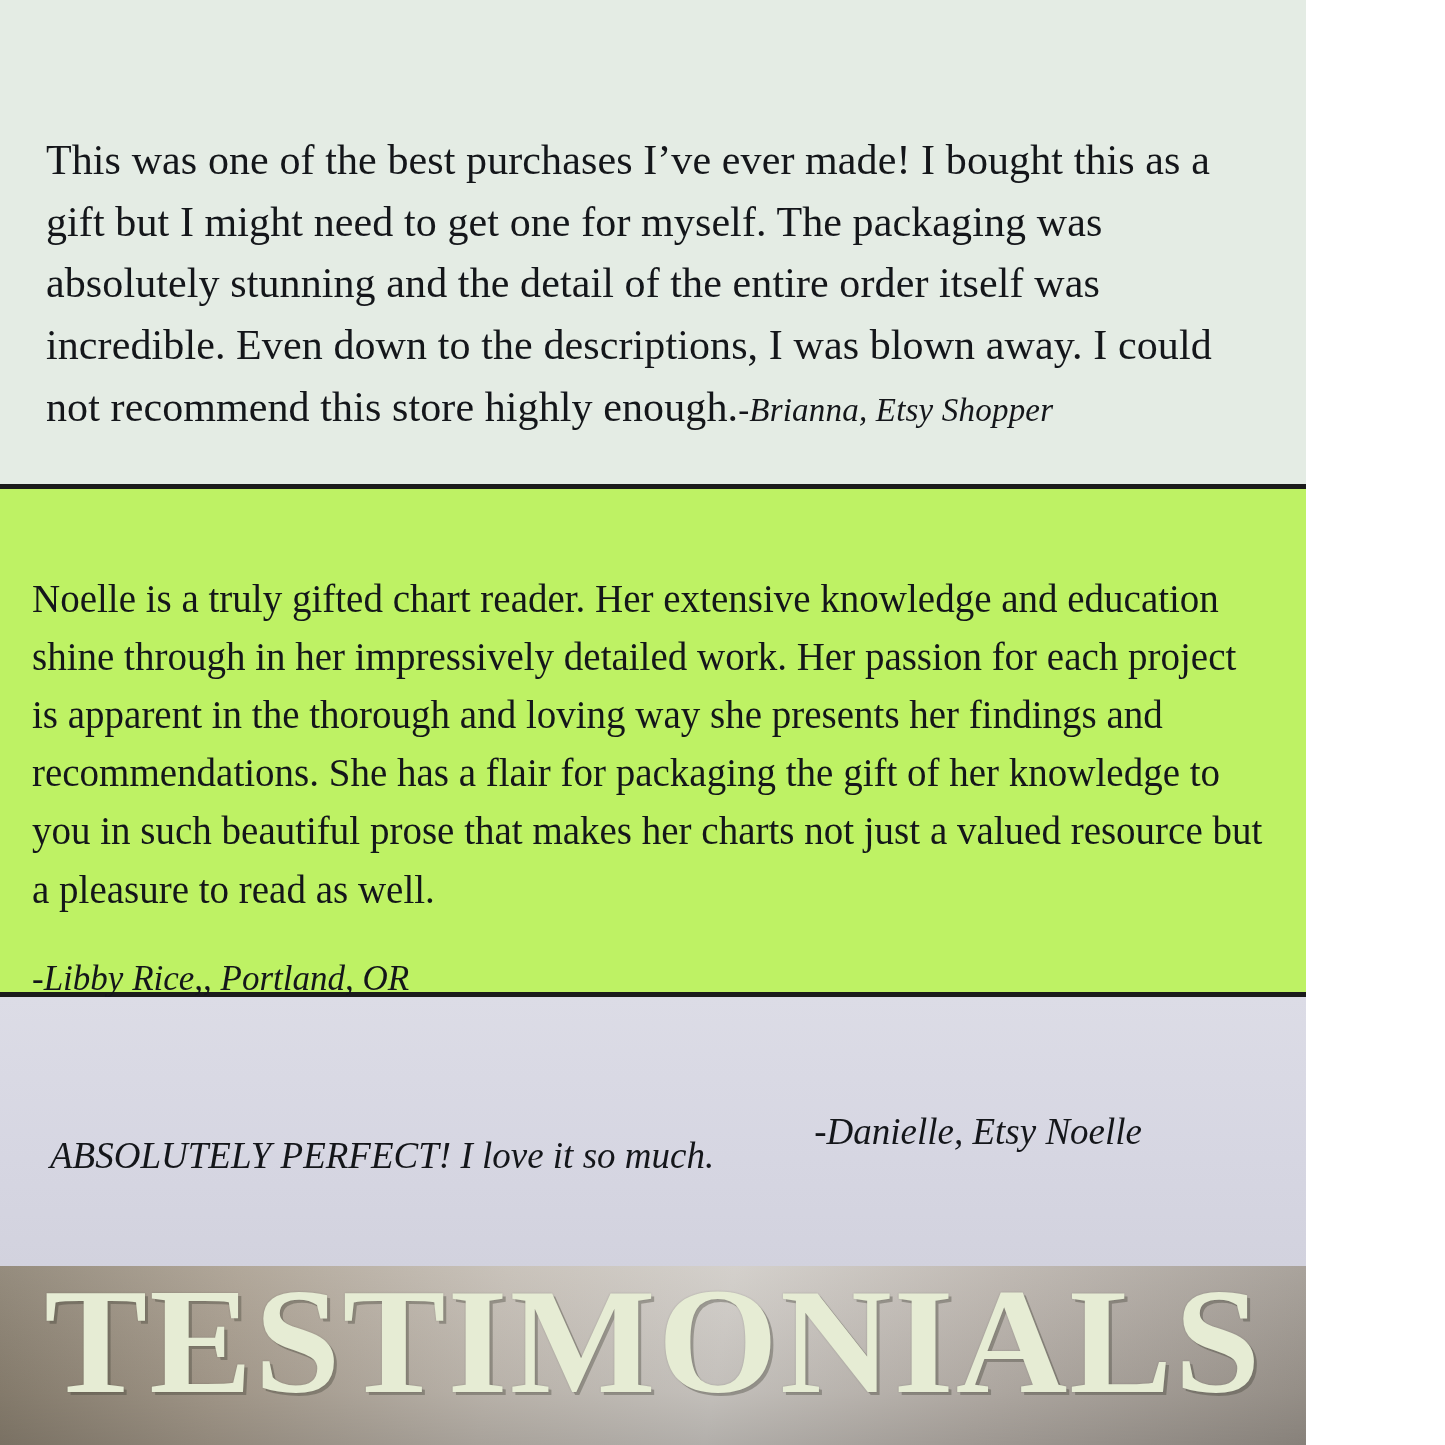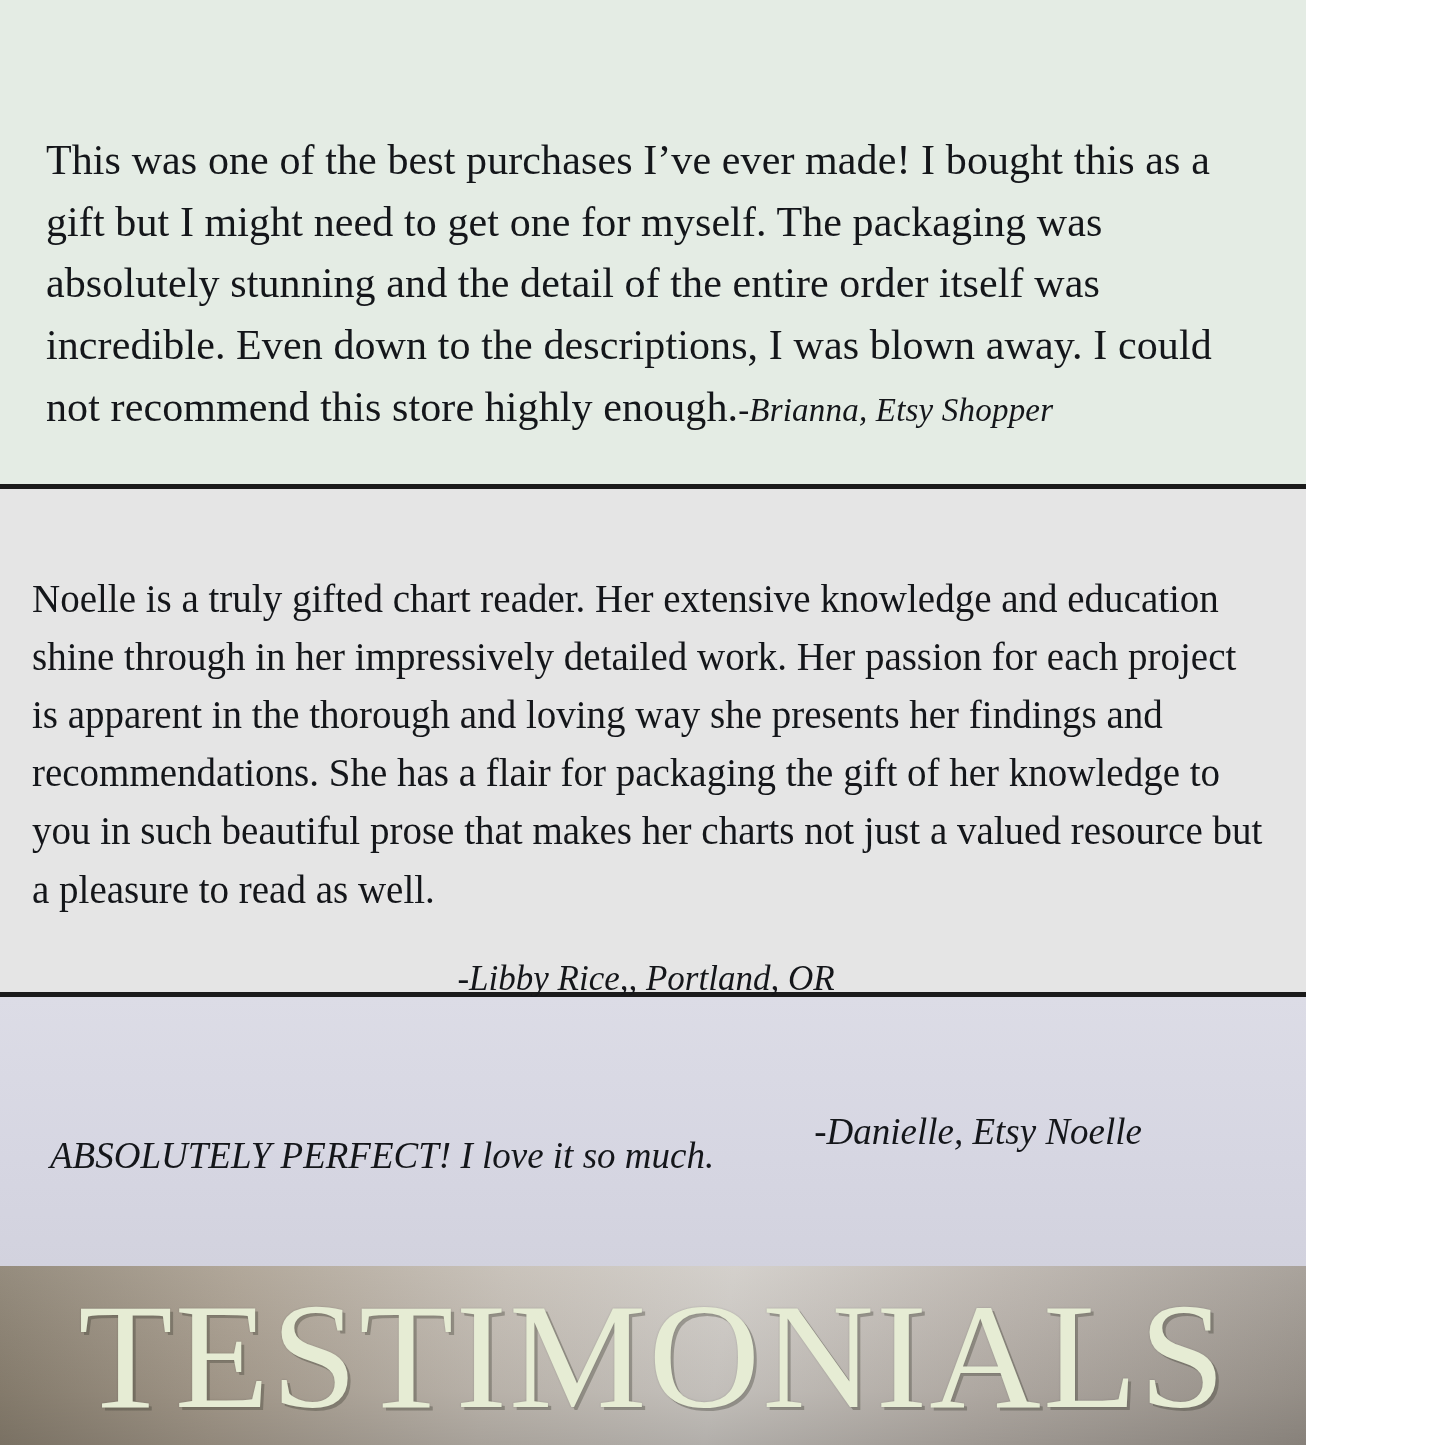--- a/index.html
+++ b/index.html
@@ -38,36 +38,36 @@
   }
   .attrib-inline {
     font-style: italic;
     font-size: 33px;
     white-space: nowrap;
     letter-spacing: 0.2px;
   }
 
   
   .panel-two {
-    background: #e5e5e5;
+    background: #bef264;
     height: 508px;
     box-sizing: border-box;
     padding: 42px 42px 8px 32px;
     border-bottom: 5px solid #1b1b1b;
     position: relative;
   }
   .quote-two {
     font-size: 39px;
     line-height: 1.49;
     color: #14161a;
   }
   .attrib-block {
     font-style: italic;
     font-size: 35px;
-    text-align: center;
+    text-align: left;
     margin-top: 40px;
     padding-right: 4px;
     color: #14161a;
   }
 
   
   .panel-three {
     background: #d9d9e4;
     background: linear-gradient(180deg, #dcdce6 0%, #d6d6e2 60%, #d2d2de 100%);
     height: 269px;
@@ -91,22 +91,23 @@
     margin-left: 100px;
   }
 
   
   .banner {
     flex: 1 1 auto;
     position: relative;
     overflow: hidden;
     background: linear-gradient(100deg, #897f6f 0%, #a99e8f 18%, #c3bcb3 38%, #cfcbc6 55%, #b9b2ab 75%, #9d968e 100%);
     display: flex;
-    align-items: center;
+    align-items: flex-start;
     justify-content: center;
+    font-weight: bold;
   }
   .banner::before {
     content: "";
     position: absolute;
     left: 0; right: 0; top: 0; bottom: 0;
     background: linear-gradient(180deg, rgba(255,255,255,0.10) 0%, rgba(0,0,0,0.06) 70%, rgba(0,0,0,0.14) 100%);
     pointer-events: none;
   }
   .banner-title {
     position: relative;

